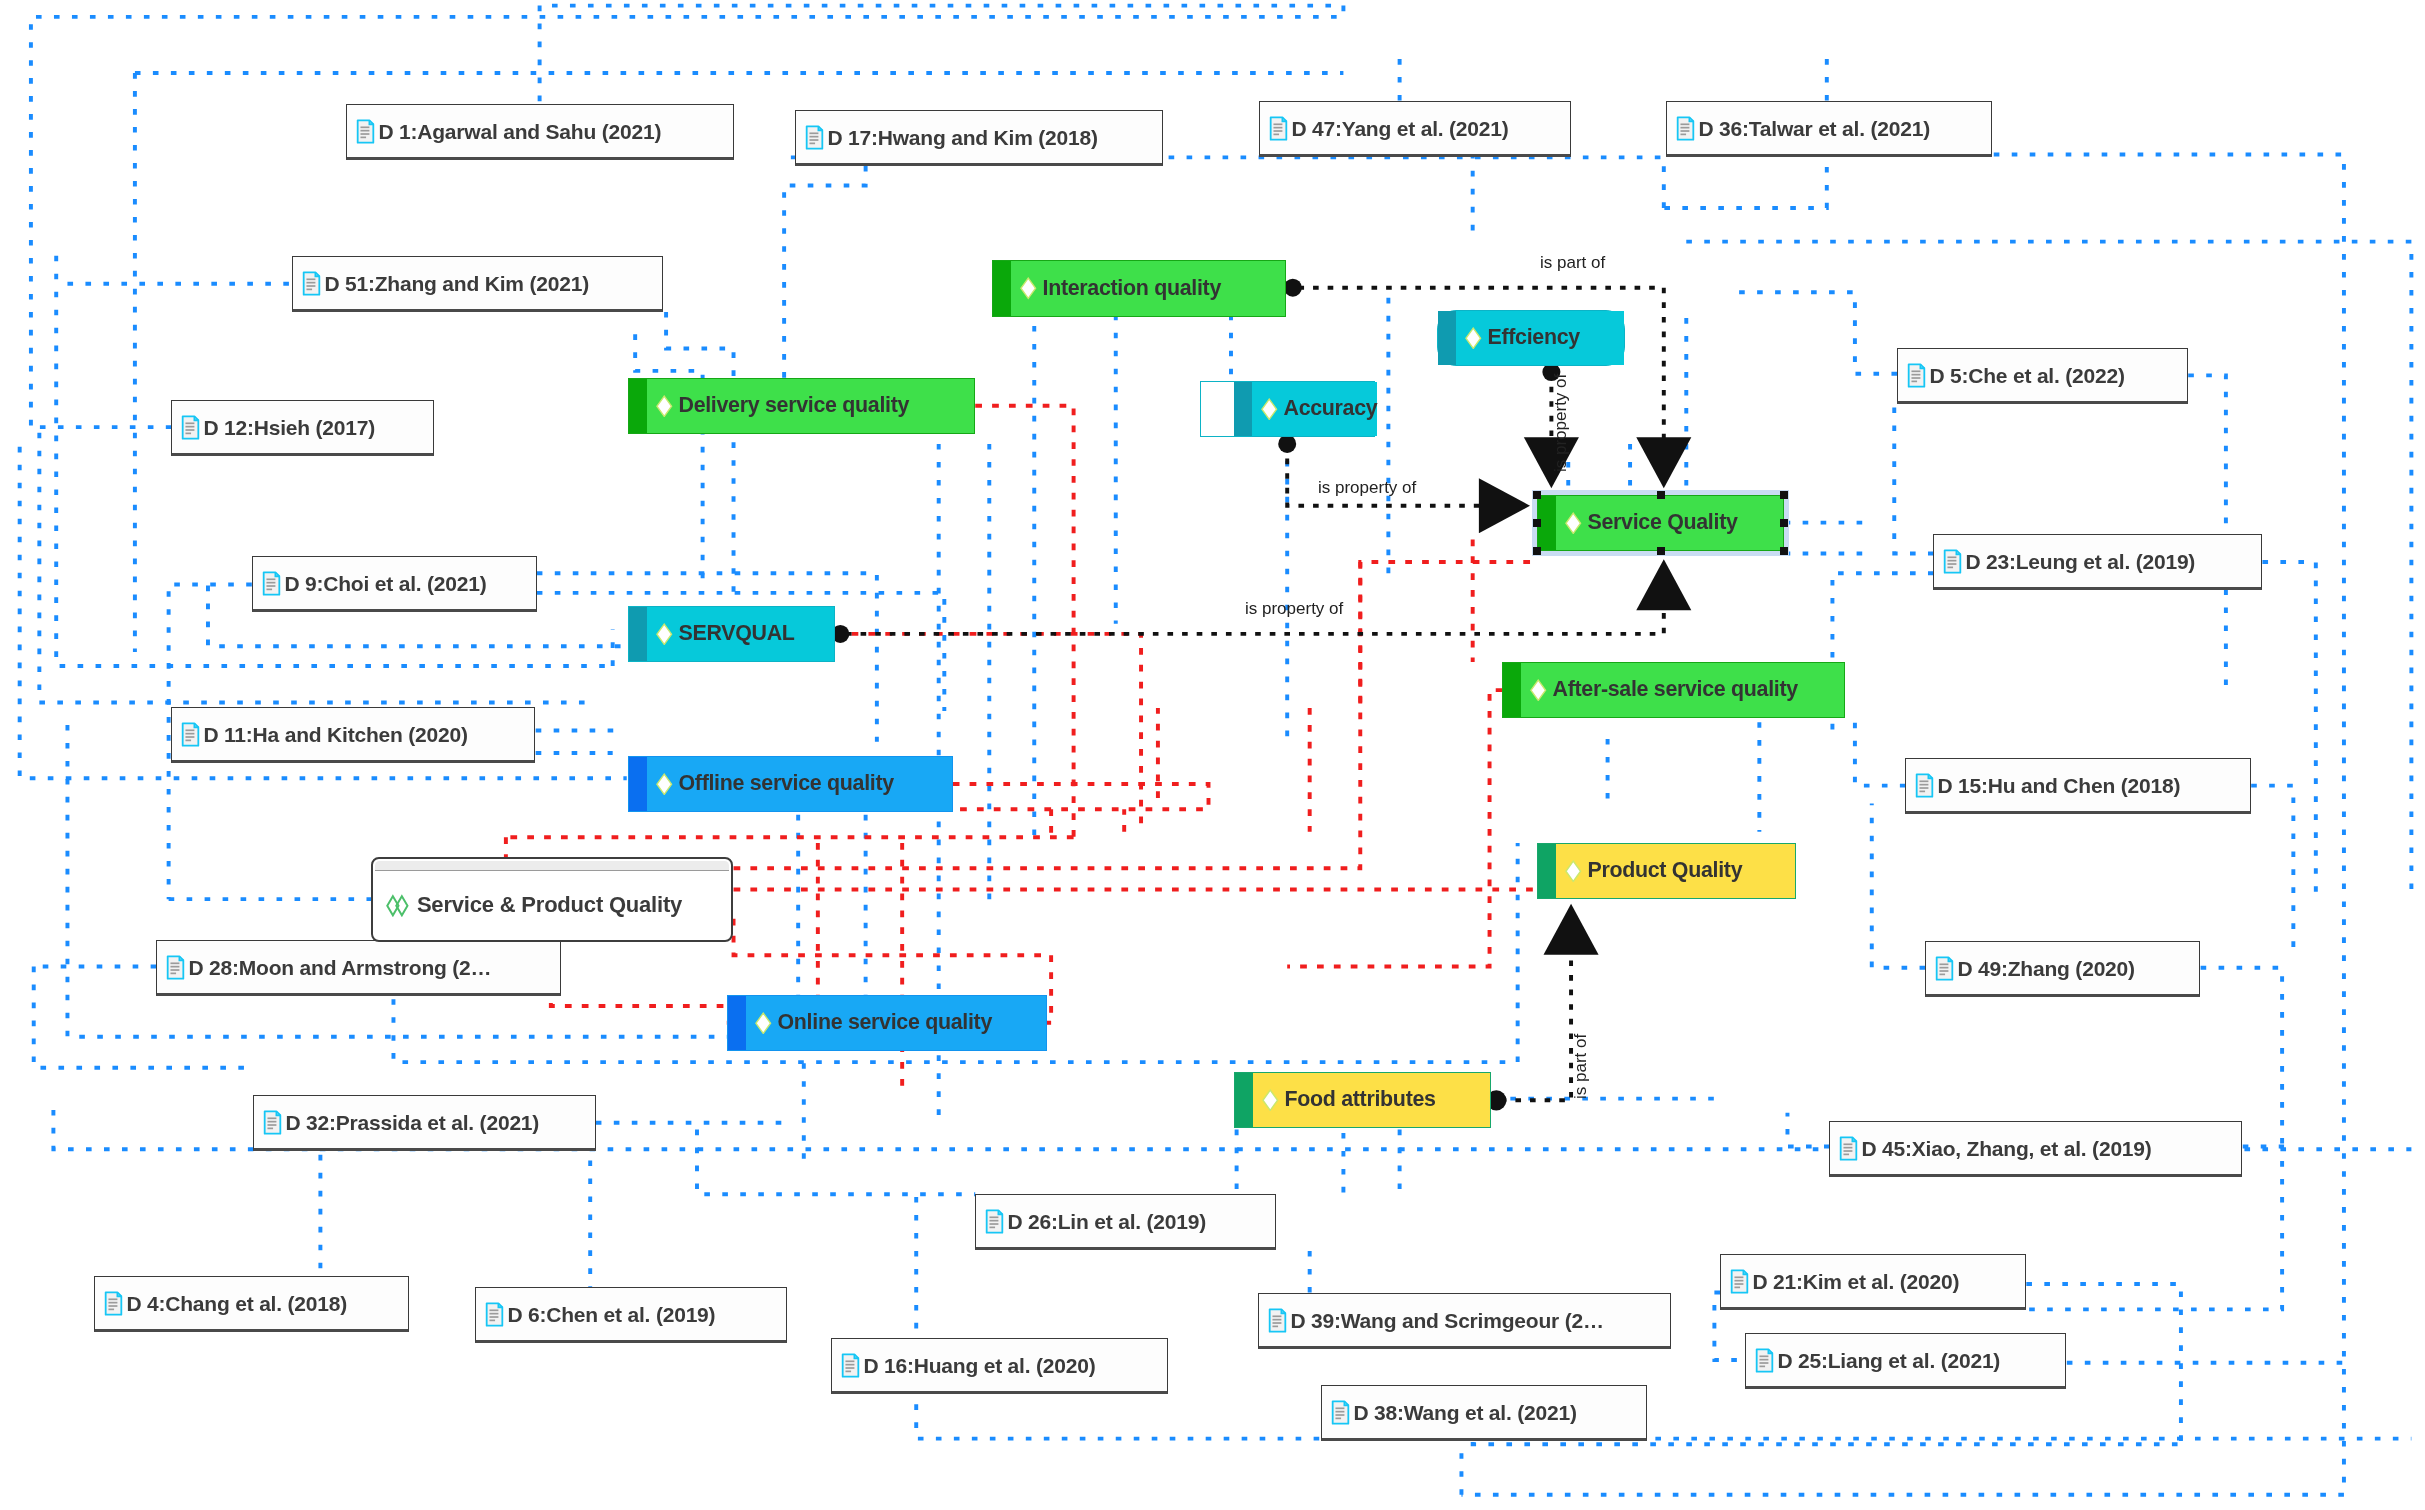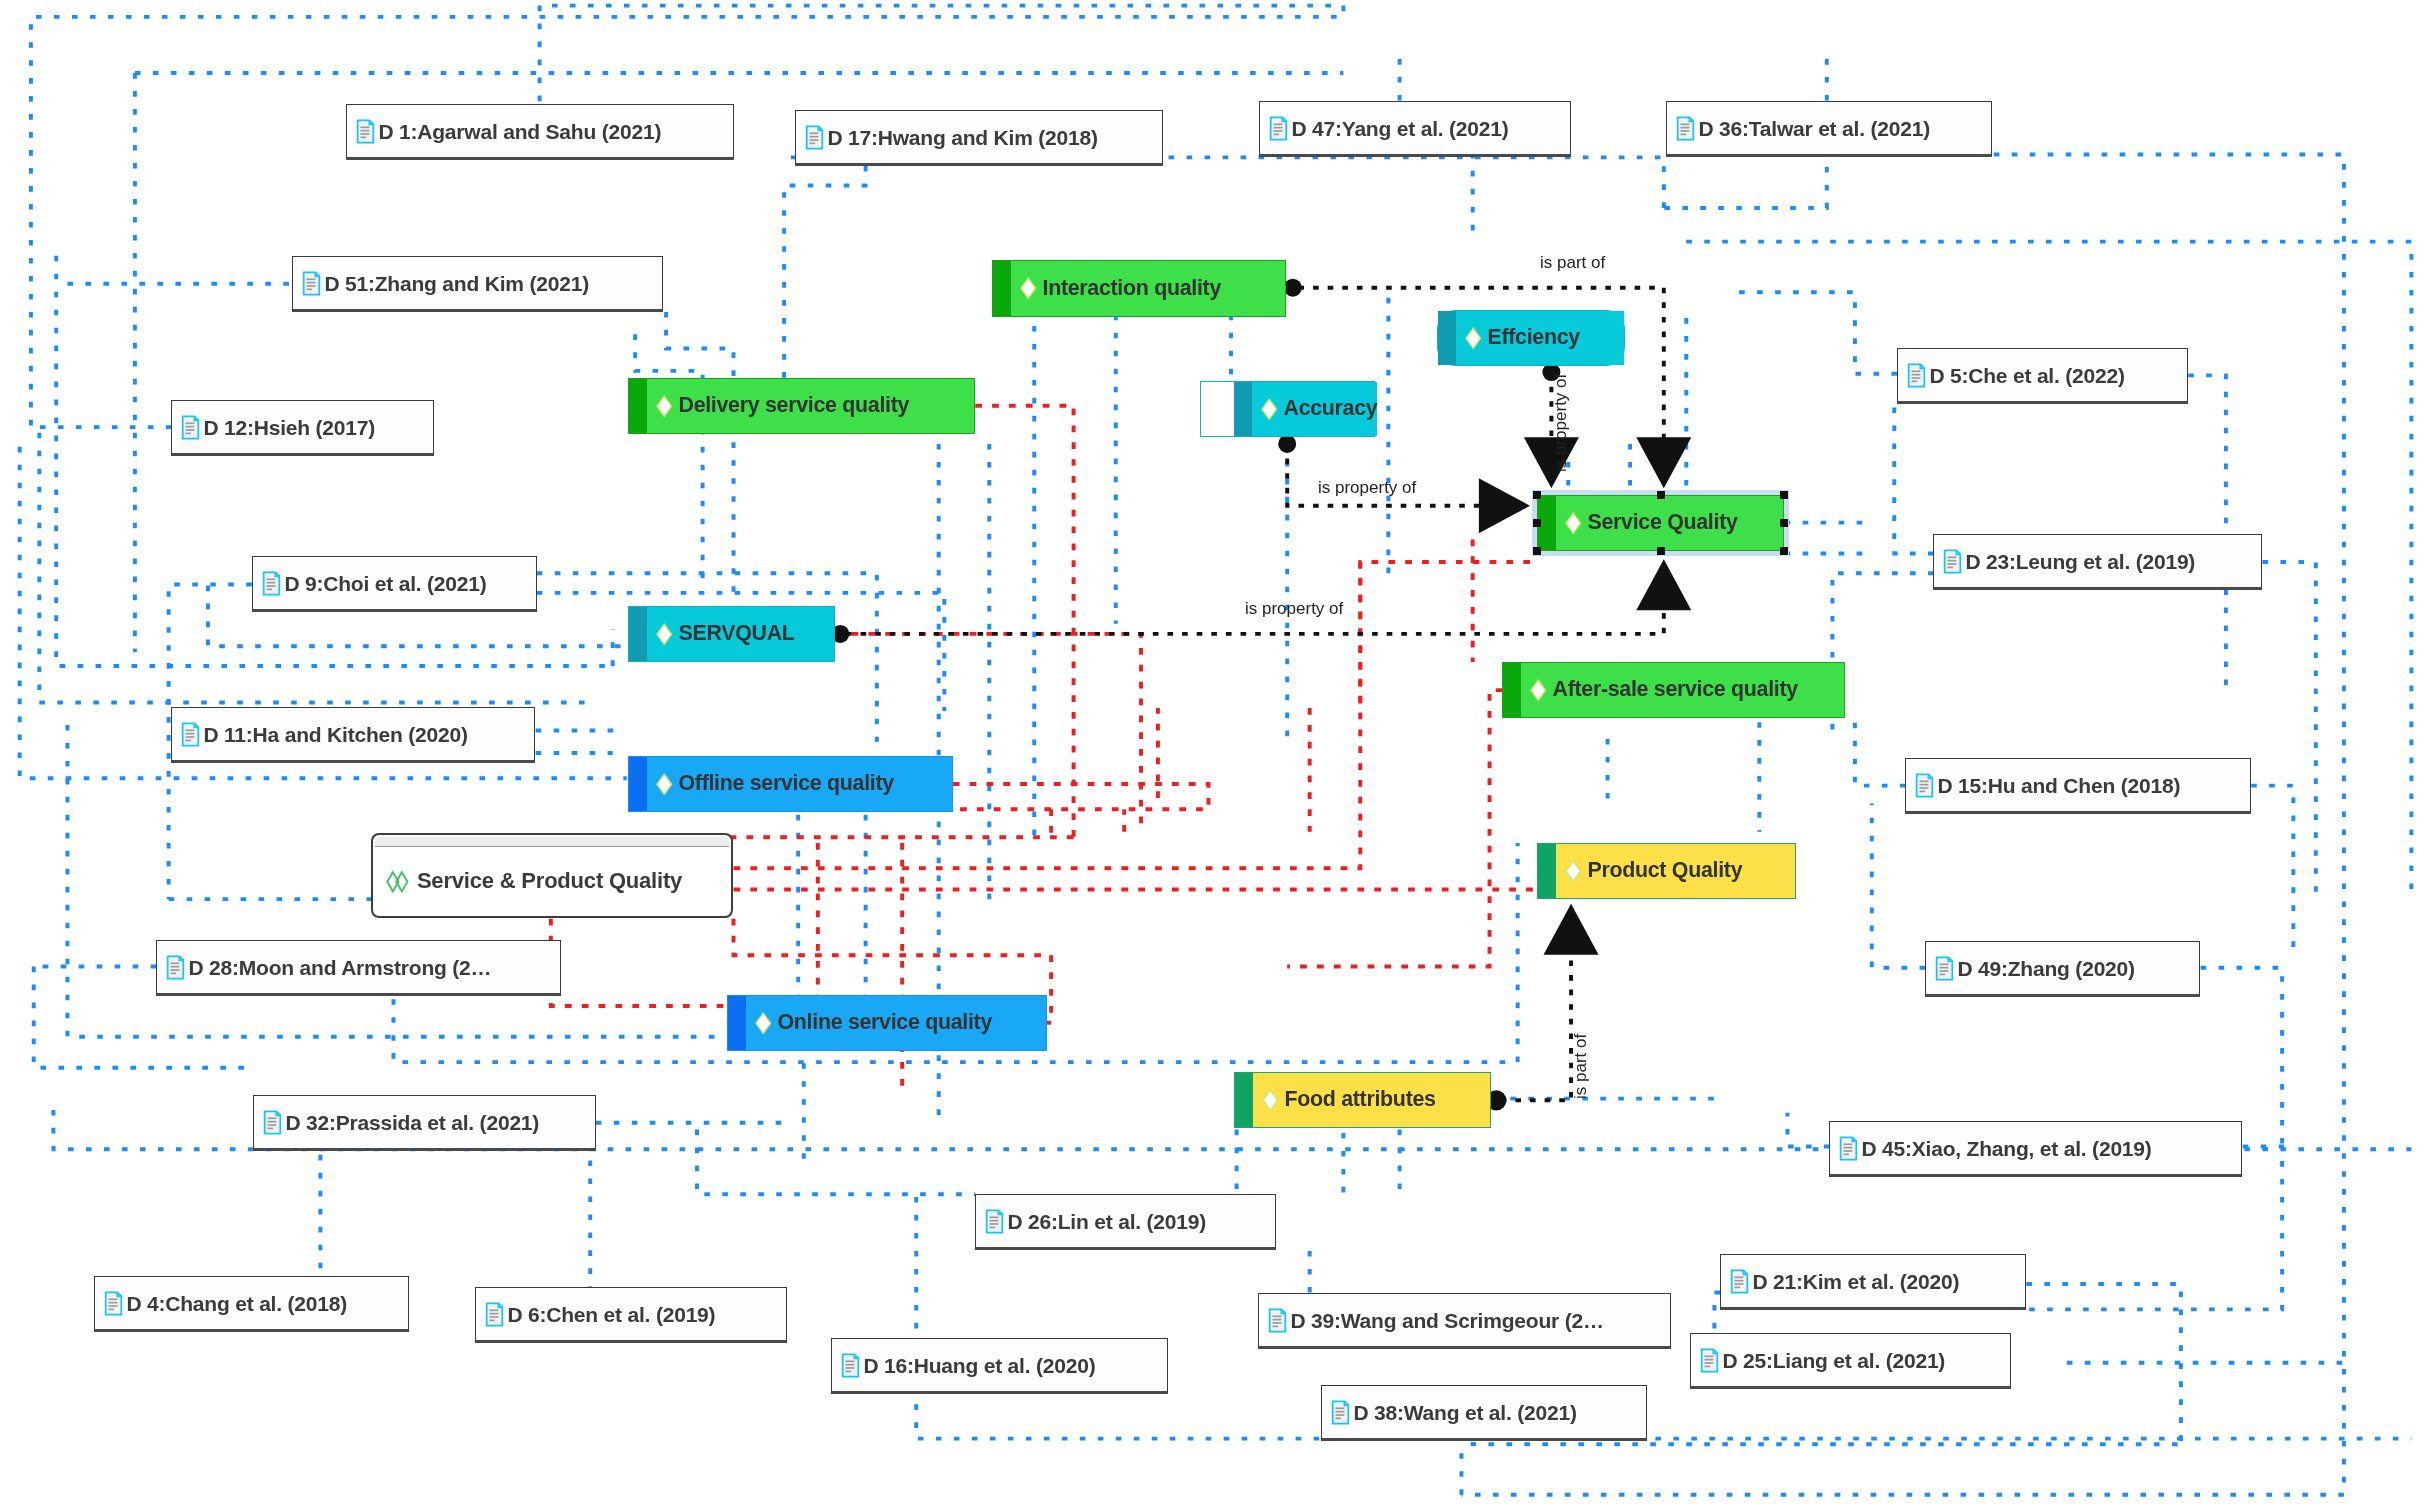--- a/index.html
+++ b/index.html
@@ -93,20 +93,21 @@
   
   .root{
     position:absolute;
     box-sizing:border-box;
     background:#ffffff;
     border:2.2px solid #3d3d3d;
     border-radius:7.9px;
     z-index:50;
     display:flex;
     flex-direction:column;
+    margin-top:24px;
   }
   .root .root-bar{
     height:9px;background:#ececec;border-bottom:1.1px solid #9a9a9a;
     border-radius:4.5px 4.5px 0 0;margin:1.7px 2.2px 0 2.2px;
   }
   .root .root-inner{
     flex:1;display:flex;align-items:center;padding-left:12.4px;
   }
   .root .root-label{
     font-size:22px;font-weight:bold;color:#3b3b3b;white-space:nowrap;letter-spacing:-0.2px;
@@ -523,21 +524,21 @@
           <path d="M24 2 L24 9 L31 9" fill="none" stroke="#16c6f5" stroke-width="3.2"></path>
           <g fill="#9b9b9b">
             <rect x="8" y="13" width="16" height="3"></rect>
             <rect x="8" y="19" width="16" height="3"></rect>
             <rect x="8" y="25" width="16" height="3"></rect>
             <rect x="8" y="31" width="10" height="3"></rect>
           </g>
         </svg>
         <span class="doc-label">D 39:Wang and Scrimgeour (2…</span>
       </div>
-      <div class="doc" style="left: 1690px; top: 1333px; width: 321px; height: 56px;">
+      <div class="doc" style="left: 1745px; top: 1333px; width: 321px; height: 56px;">
         <svg class="doc-icon" viewBox="0 0 34 44">
           <path d="M3 2 H24 L31 9 V42 H3 Z" fill="#f2f2f2" stroke="#16c6f5" stroke-width="3.2" stroke-linejoin="round"></path>
           <path d="M24 2 L24 9 L31 9" fill="none" stroke="#16c6f5" stroke-width="3.2"></path>
           <g fill="#9b9b9b">
             <rect x="8" y="13" width="16" height="3"></rect>
             <rect x="8" y="19" width="16" height="3"></rect>
             <rect x="8" y="25" width="16" height="3"></rect>
             <rect x="8" y="31" width="10" height="3"></rect>
           </g>
         </svg>

